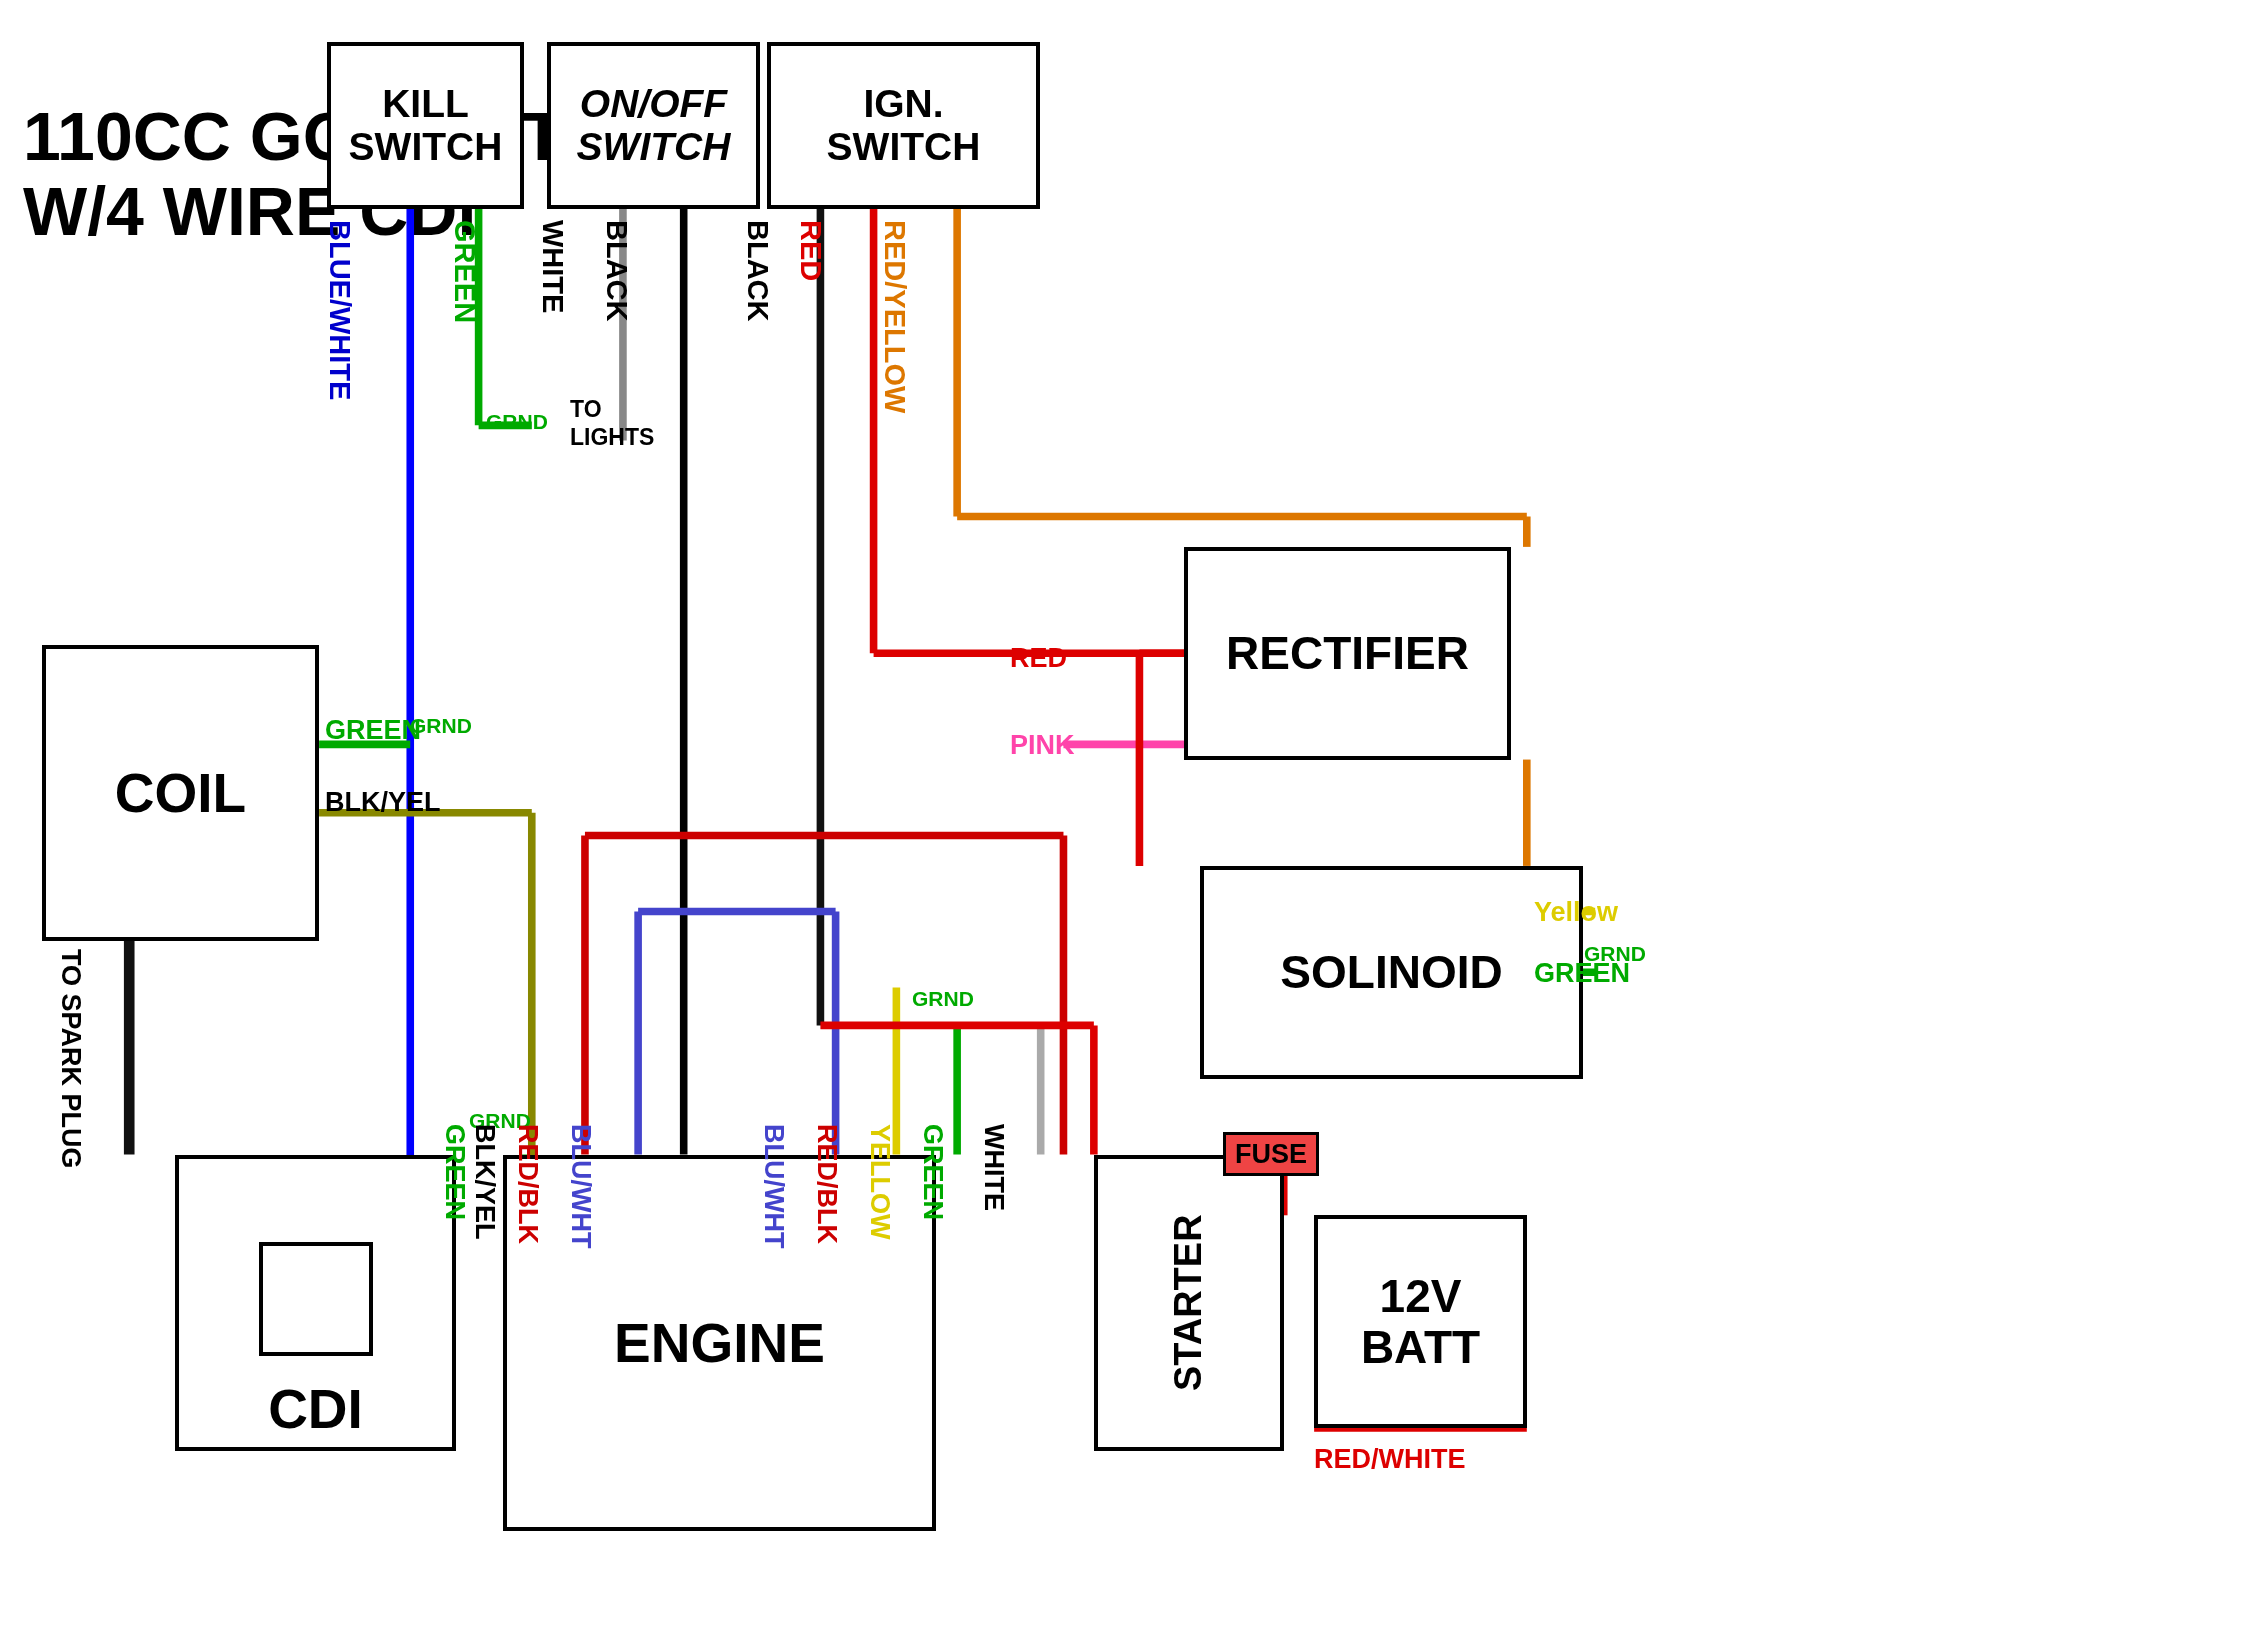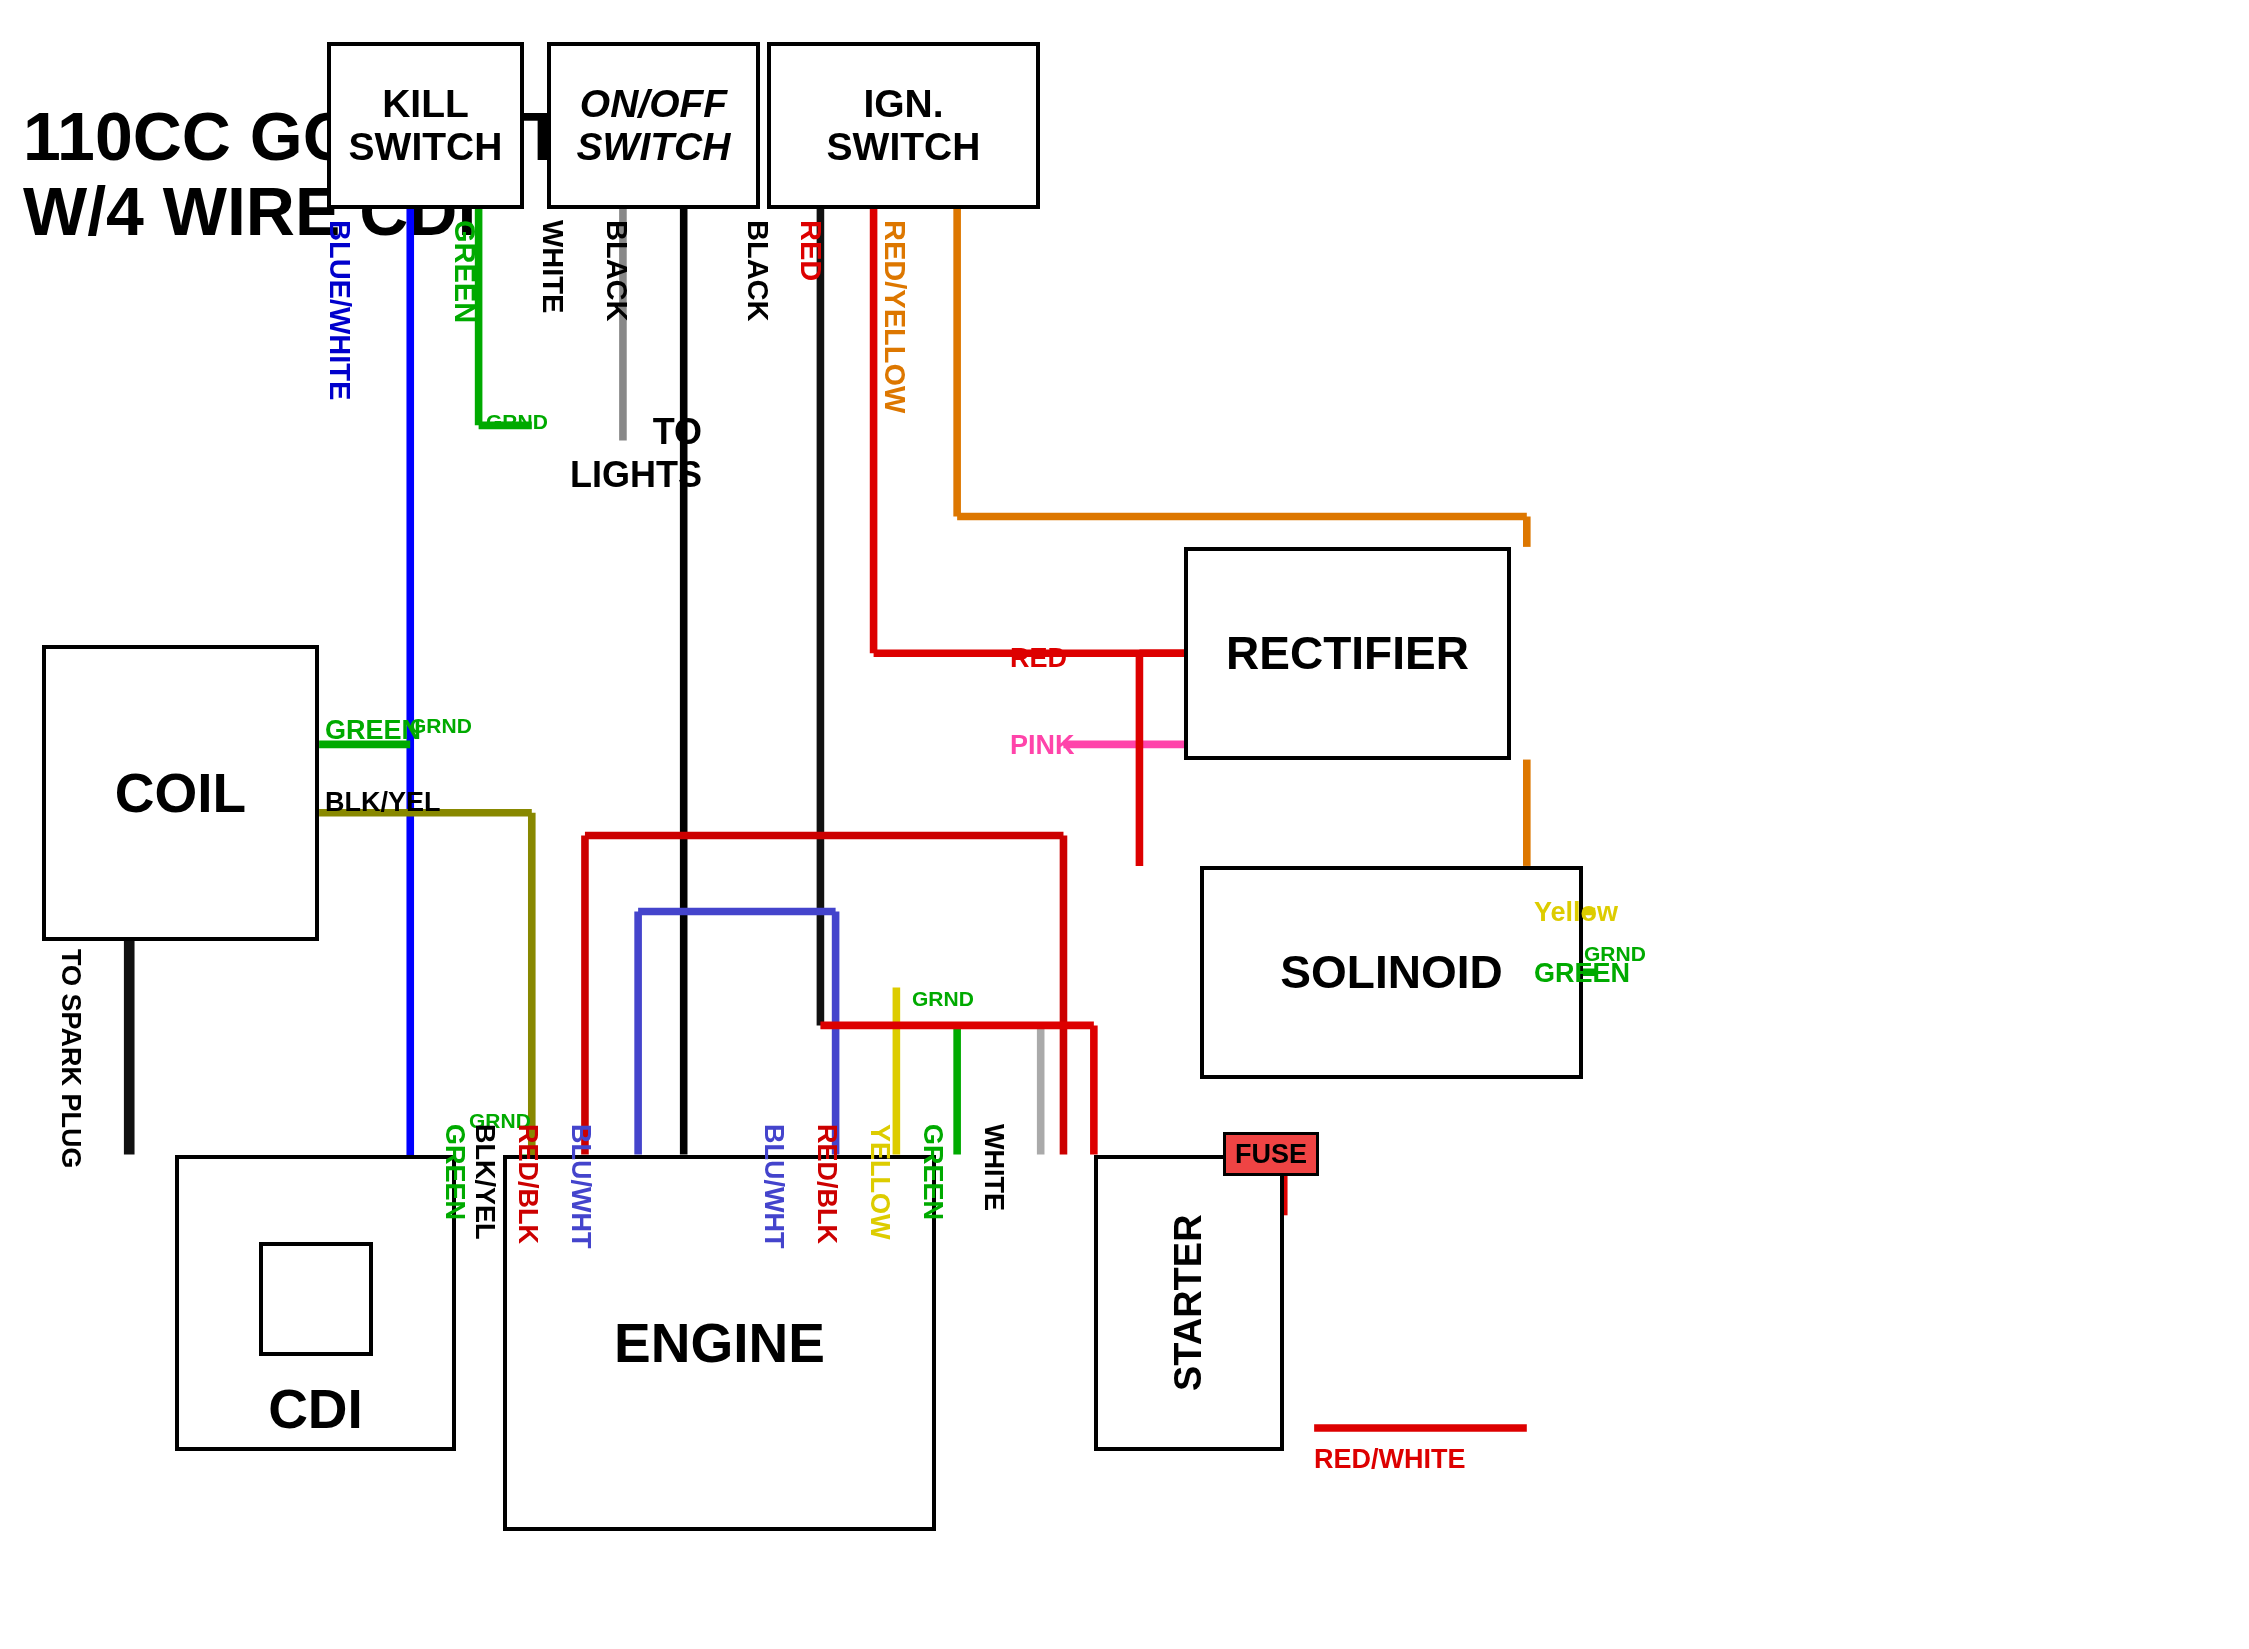--- a/index.html
+++ b/index.html
@@ -161,20 +161,23 @@
   </div>
 
   <div class="box" style="left:1200px; top:866px; width:383px; height:213px; font-size:46px;">
     SOLINOID
   </div>
 
   <div class="box" style="left:1094px; top:1155px; width:190px; height:296px; font-size:38px; writing-mode:vertical-rl; text-orientation:mixed; transform:rotate(180deg);">
     STARTER
   </div>
 
+  <div class="box" style="left:1314px; top:1215px; width:213px; height:213px; font-size:46px;">
+    12V<br>BATT
+  </div>
 
   <div class="label" style="left:1223px; top:1132px; font-size:27px; border:3px solid #000; padding:3px 9px; background:#ef4444;">
     FUSE
   </div>
 
   <div class="label" style="left:357px; top:220px; transform:rotate(90deg); transform-origin:left top; font-size:29px; color:#0000cc; white-space:nowrap;">
     BLUE/WHITE
   </div>
 
   <div class="label" style="left:482px; top:220px; transform:rotate(90deg); transform-origin:left top; font-size:29px; color:#00aa00; white-space:nowrap;">
@@ -184,21 +187,21 @@
   <div class="grnd-label" style="left:486px; top:410px;">GRND</div>
 
   <div class="label" style="left:570px; top:220px; transform:rotate(90deg); transform-origin:left top; font-size:29px; white-space:nowrap;">
     WHITE
   </div>
 
   <div class="label" style="left:634px; top:220px; transform:rotate(90deg); transform-origin:left top; font-size:29px; white-space:nowrap;">
     BLACK
   </div>
 
-  <div class="label" style="left:570px; top:410px; font-size:36px; text-align:right;">
+  <div class="label" style="left:570px; top:396px; font-size:23px; text-align:left;">
     TO<br>LIGHTS
   </div>
 
   <div class="label" style="left:775px; top:220px; transform:rotate(90deg); transform-origin:left top; font-size:29px; white-space:nowrap;">
     BLACK
   </div>
 
   <div class="label" style="left:828px; top:220px; transform:rotate(90deg); transform-origin:left top; font-size:29px; color:#dd0000; white-space:nowrap;">
     RED
   </div>

